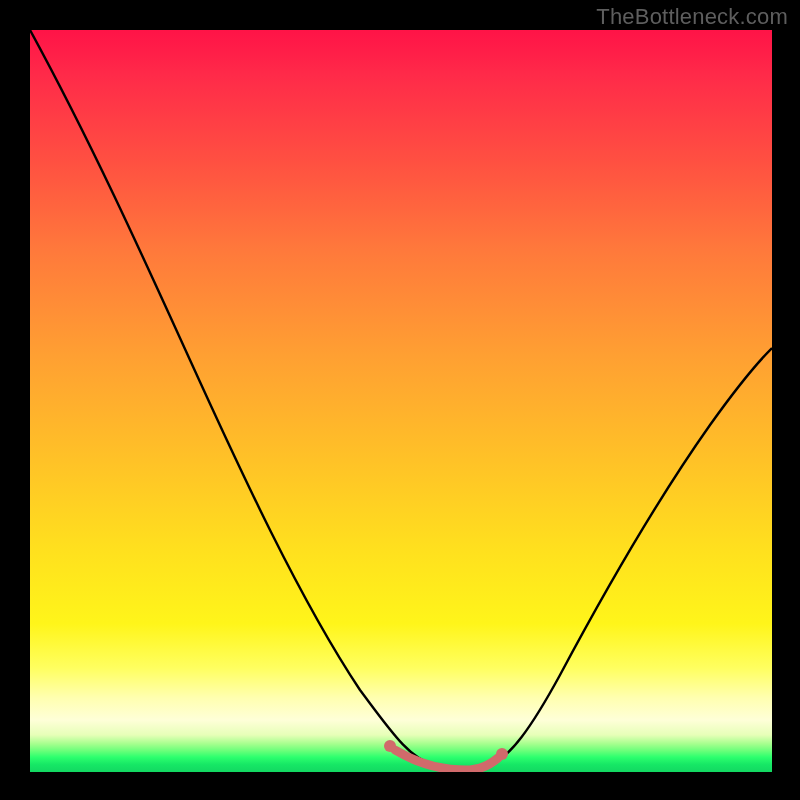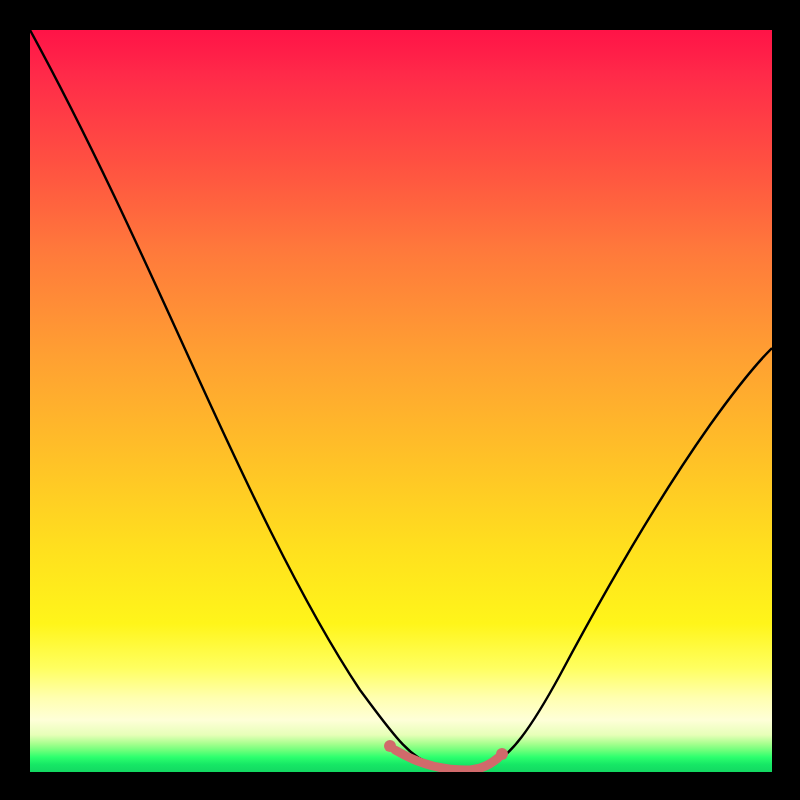--- a/index.html
+++ b/index.html
@@ -63,20 +63,21 @@
     width: 742px;
     height: 742px;
     z-index: 2;
   }
 </style>
 </head>
 <body>
 
 <div class="frame">
 
+  <div class="watermark">TheBottleneck.com</div>
 
   <div class="plot-area"></div>
 
   <svg class="curve" viewBox="0 0 742 742" preserveAspectRatio="none">
     <path fill="none" stroke="#000" stroke-width="2.4" d="M 0 0
              C 60 110, 110 220, 160 330
              C 210 440, 270 570, 330 660
              C 360 700, 380 730, 405 735
              C 425 739, 445 739, 463 733
              C 480 726, 500 700, 530 645

